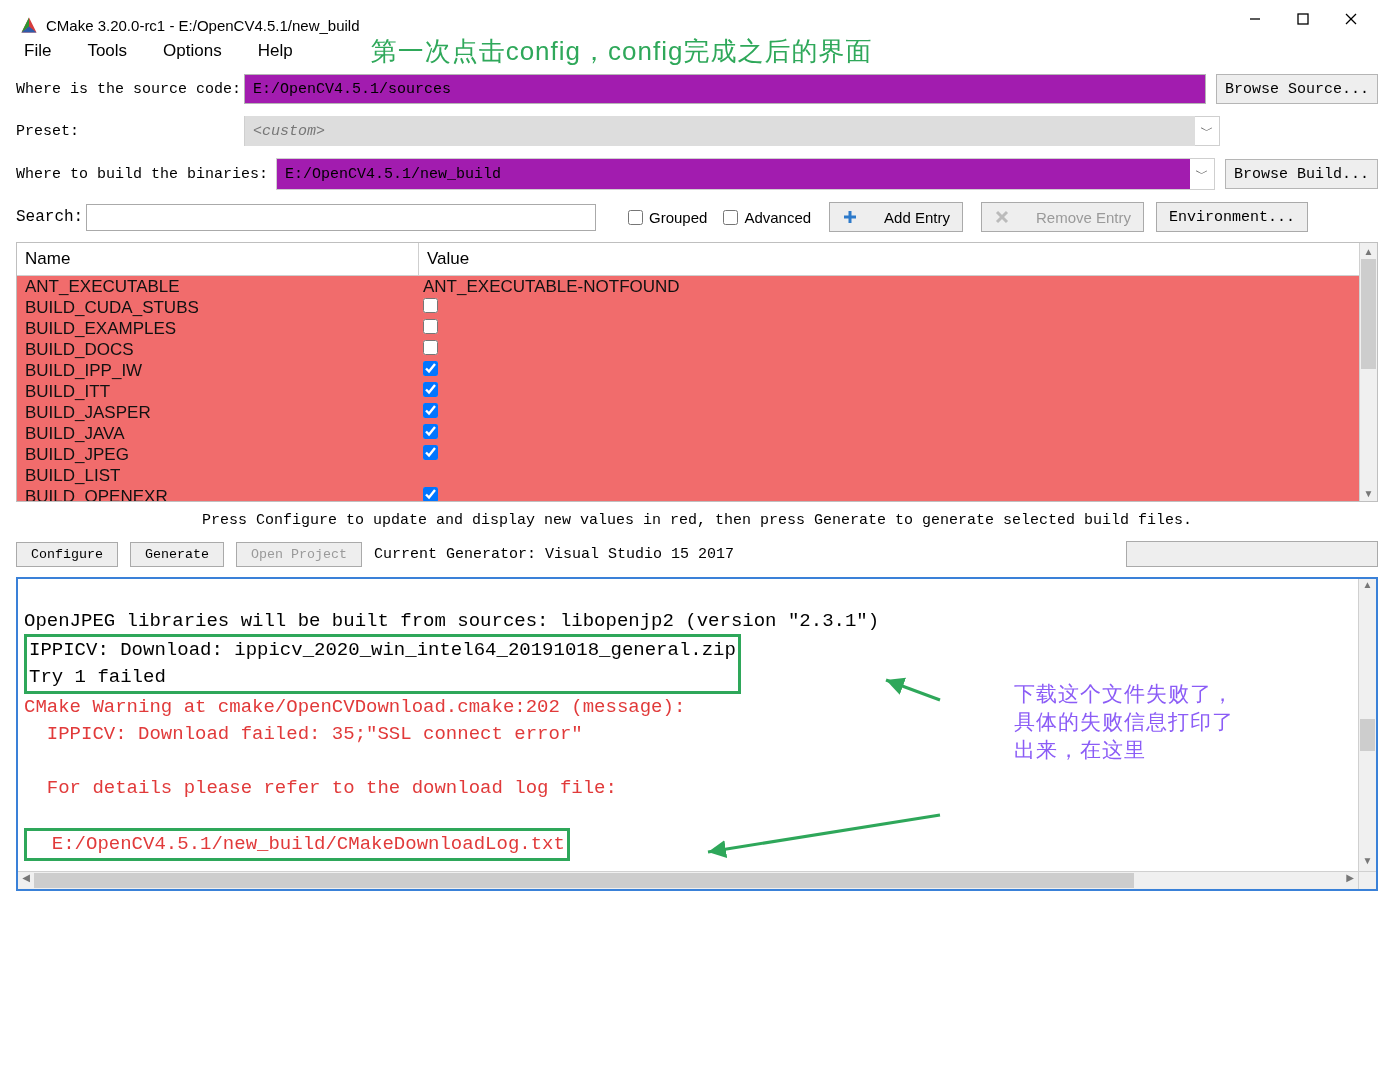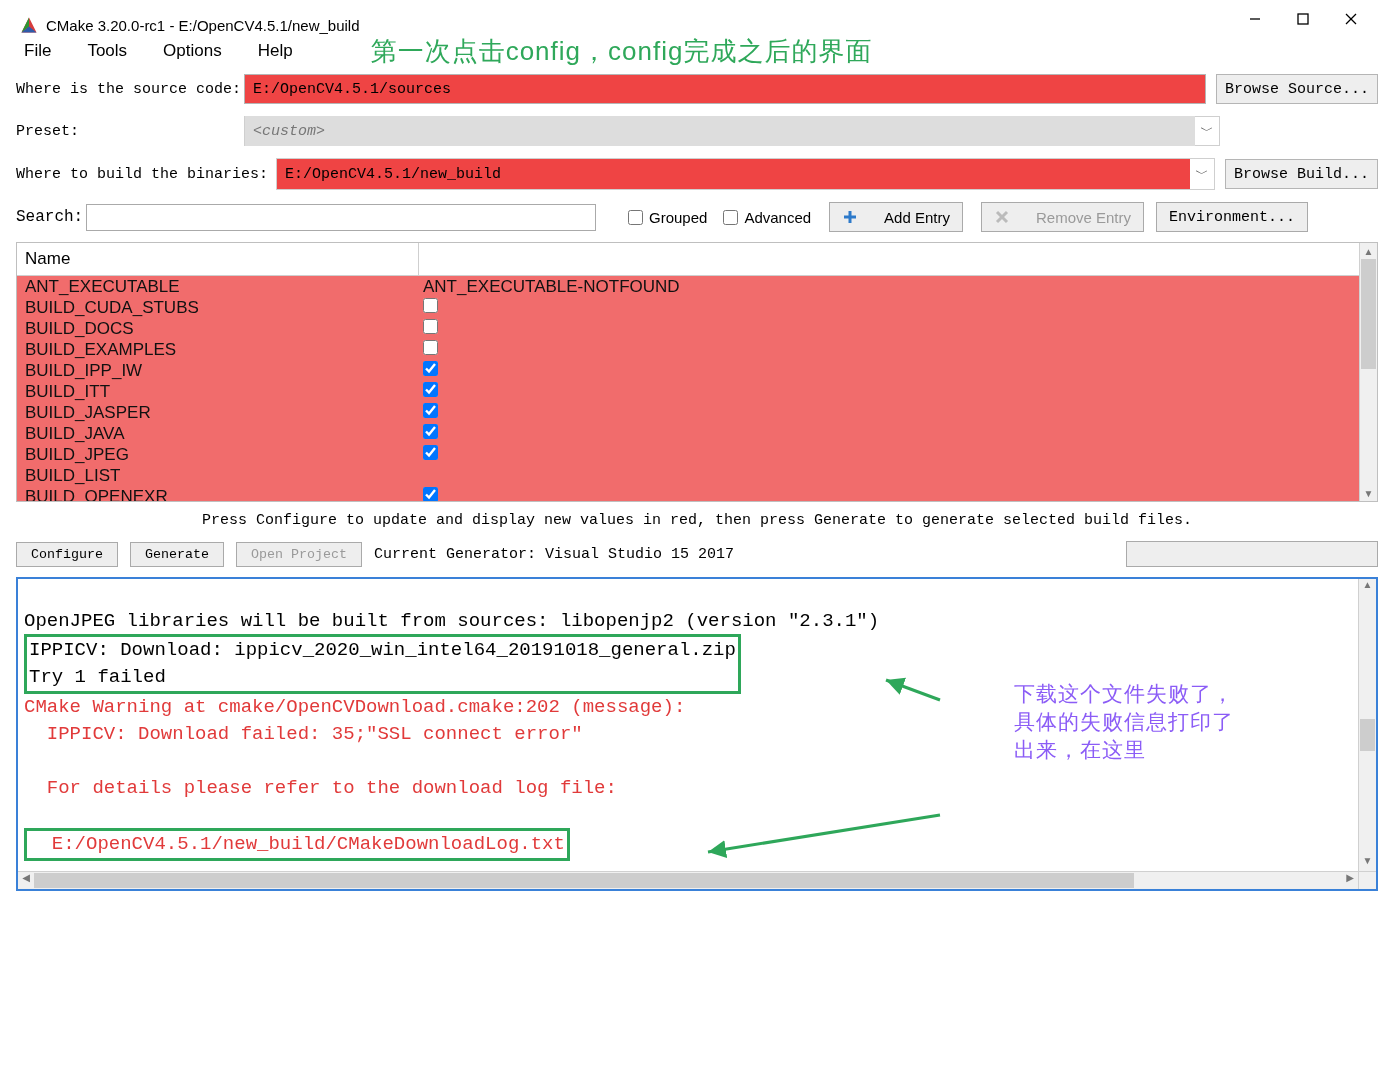--- a/index.html
+++ b/index.html
@@ -19,21 +19,21 @@
     .menuitem { padding: 4px 18px; }
     .annotation-top { color: #2fa85a; font-size: 26px; letter-spacing: 1px; margin-left: 60px; font-weight: 500; }
 
     
     .content { padding: 6px 16px 0; }
     .row { display: flex; align-items: center; margin-bottom: 12px; }
     .lbl { font-size: 15px; }
     .lbl-src { width: 228px; }
     .lbl-preset { width: 228px; }
     .lbl-bin { width: 260px; }
-    .txt { height: 30px; padding: 2px 8px; font-size: 15px; border: 1px solid #b5b5b5; background: #ef4444; }
+    .txt { height: 30px; padding: 2px 8px; font-size: 15px; border: 1px solid #b5b5b5; background: #a21caf; }
     .readonly { background: #ddd; color: #777; }
     .combo { display: flex; align-items: center; flex: 1; border: 1px solid #cfcfcf; background: #fff; position: relative; }
     .combo input { border: none; outline: none; flex: 1; }
     .combo .arrow { width: 24px; text-align: center; color: #555; }
     .btn-right { height: 30px; margin-left: 10px; padding: 0 8px; border: 1px solid #b5b5b5; background: #eeeeee; font-size: 15px; min-width: 148px; text-align: center; }
 
     
     .searchrow { display: flex; align-items: center; margin: 6px 0 10px; }
     .searchrow .slbl { width: 70px; font-size: 16px; }
     .searchrow .search { width: 510px; height: 27px; border: 1px solid #aaa; }
@@ -179,36 +179,37 @@
       <span>Remove Entry</span>
     </div>
     <div class="tbtn mono" style="margin-left:12px">Environment...</div>
   </div>
 </div>
 
 <div class="tablewrap">
   <div class="tblmain">
     <div class="thead">
       <div class="th name">Name</div>
+      <div class="th val">Value</div>
     </div>
     <div class="tbody" id="tbody">
         <div class="trow">
           <div class="tname">ANT_EXECUTABLE</div>
           <div class="tval">ANT_EXECUTABLE-NOTFOUND</div>
         </div>
         <div class="trow">
           <div class="tname">BUILD_CUDA_STUBS</div>
           <div class="tval"><input type="checkbox" style=""></div>
         </div>
         <div class="trow">
+          <div class="tname">BUILD_EXAMPLES</div>
+          <div class="tval"><input type="checkbox" style=""></div>
+        </div>
+        <div class="trow">
           <div class="tname">BUILD_DOCS</div>
-          <div class="tval"><input type="checkbox" style=""></div>
-        </div>
-        <div class="trow">
-          <div class="tname">BUILD_EXAMPLES</div>
           <div class="tval"><input type="checkbox" style=""></div>
         </div>
         <div class="trow">
           <div class="tname">BUILD_IPP_IW</div>
           <div class="tval"><input type="checkbox" checked="" style=""></div>
         </div>
         <div class="trow">
           <div class="tname">BUILD_ITT</div>
           <div class="tval"><input type="checkbox" checked="" style=""></div>
         </div>

